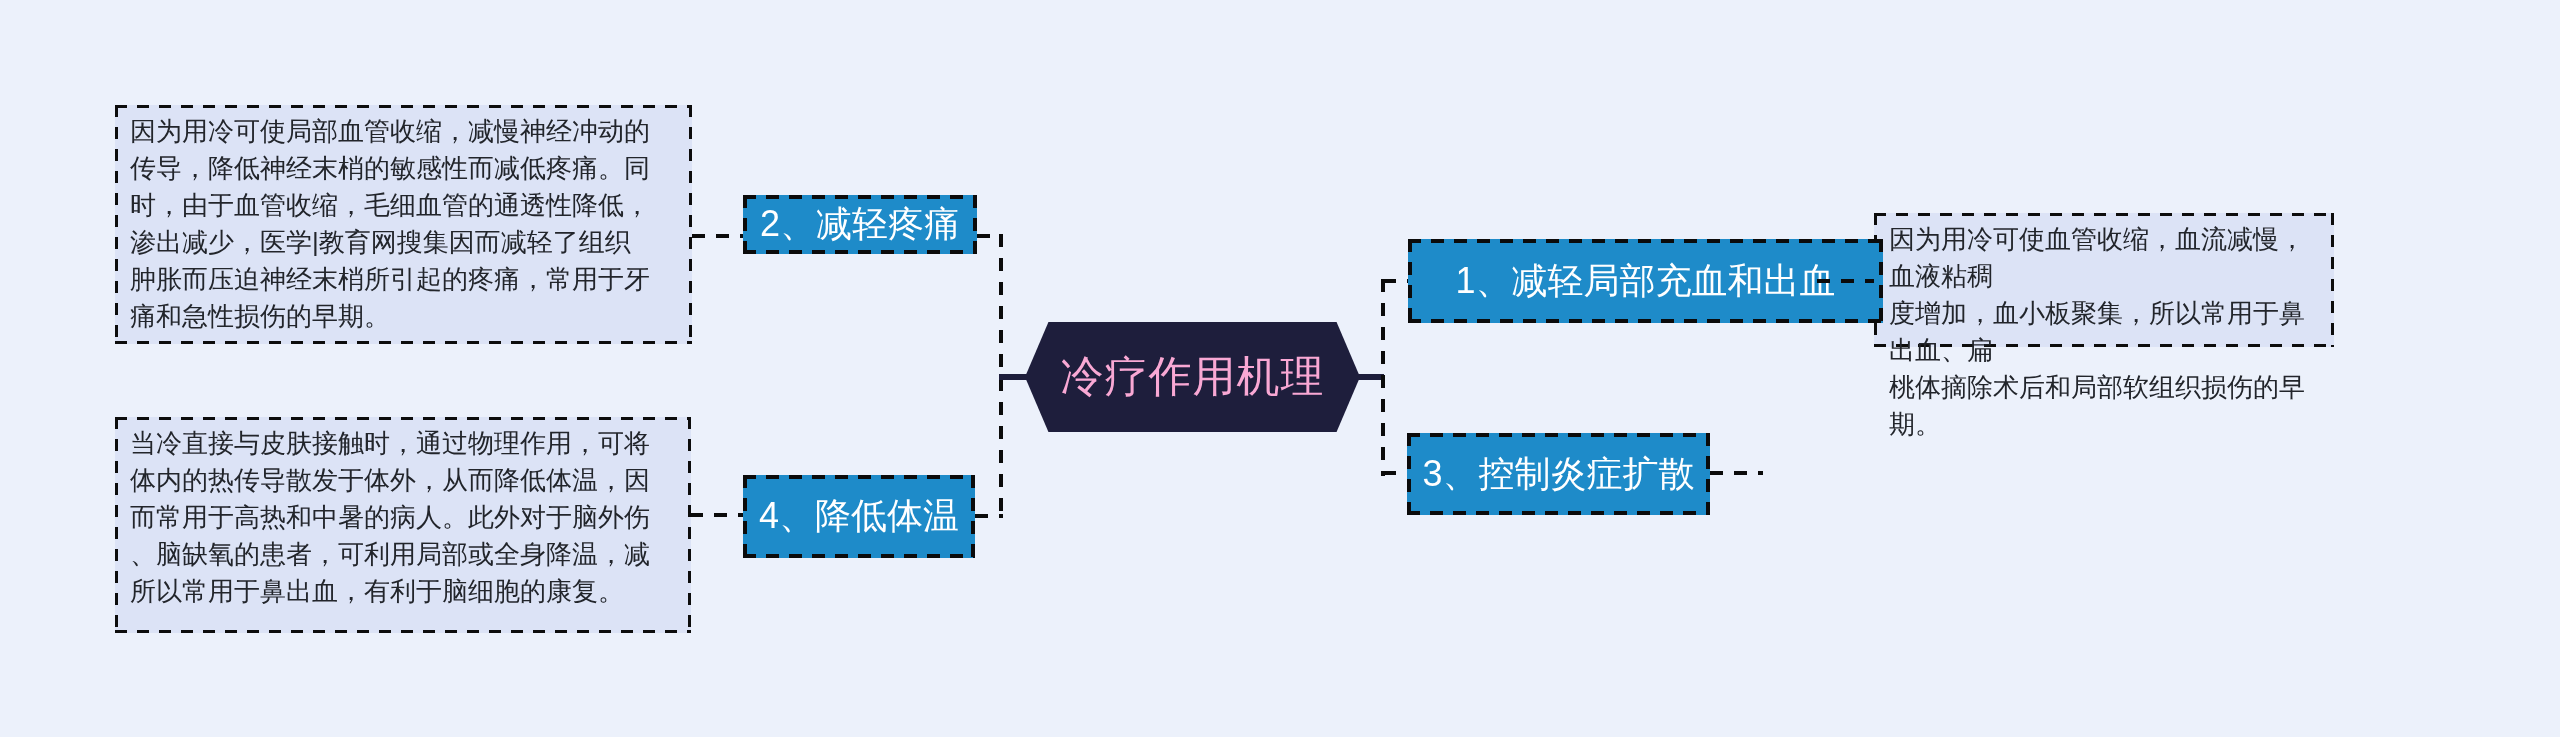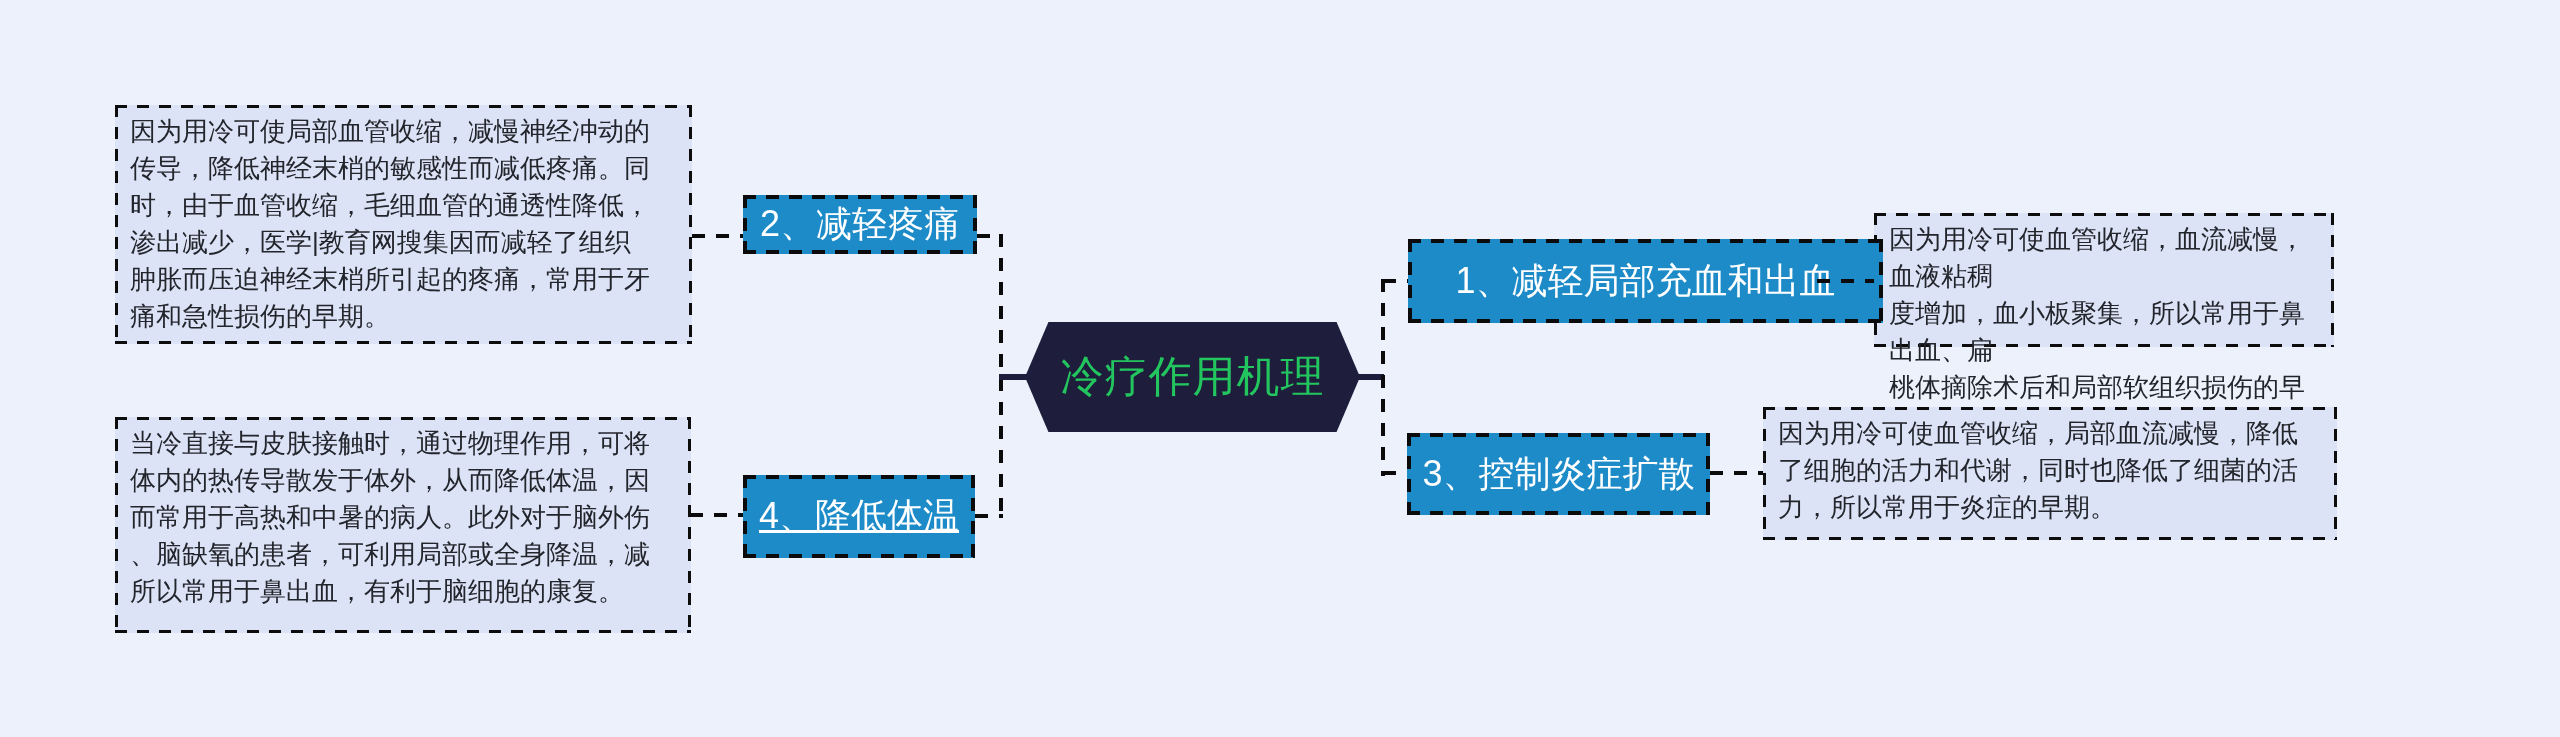--- a/index.html
+++ b/index.html
@@ -44,28 +44,28 @@
       repeating-linear-gradient(90deg,#0b0b0b 0 13px,transparent 13px 23px),
       repeating-linear-gradient(180deg,#0b0b0b 0 13px,transparent 13px 23px),
       repeating-linear-gradient(180deg,#0b0b0b 0 13px,transparent 13px 23px);
     background-position:0 0,0 100%,0 0,100% 0;
     background-size:100% 4px,100% 4px,4px 100%,4px 100%;
     background-repeat:no-repeat;
   }
   .bnode-1{left:1408px;top:239px;width:475px;height:84px;}
   .bnode-2{left:743px;top:195px;width:234px;height:59px;}
   .bnode-3{left:1407px;top:433px;width:303px;height:82px;}
-  .bnode-4{left:743px;top:475px;width:232px;height:83px;text-decoration:underline;}
+  .bnode-4{left:743px;top:475px;width:232px;height:83px;}
   
   .central{
     position:absolute;left:1025px;top:322px;width:335px;height:110px;
     background:#1e1e3c;
     clip-path:polygon(0 50%,7% 0,93% 0,100% 50%,93% 100%,7% 100%);
     display:flex;align-items:center;justify-content:center;
-    color:#22c55e;font-size:43px;font-weight:500;letter-spacing:1px;
+    color:#f9a8d4;font-size:43px;font-weight:500;letter-spacing:1px;
   }
   
   .hline{
     position:absolute;height:4px;
     background-image:repeating-linear-gradient(90deg,#0b0b0b 0 13px,transparent 13px 24px);
   }
   .vline{
     position:absolute;width:4px;
     background-image:repeating-linear-gradient(180deg,#0b0b0b 0 13px,transparent 13px 24px);
   }
@@ -98,23 +98,20 @@
 痛和急性损伤的早期。</div>
   <div class="note note-l2">当冷直接与皮肤接触时，通过物理作用，可将
 体内的热传导散发于体外，从而降低体温，因
 而常用于高热和中暑的病人。此外对于脑外伤
 、脑缺氧的患者，可利用局部或全身降温，减
 所以常用于鼻出血，有利于脑细胞的康复。</div>
 
   <div class="note note-r1">因为用冷可使血管收缩，血流减慢，血液粘稠
 度增加，血小板聚集，所以常用于鼻出血、扁
 桃体摘除术后和局部软组织损伤的早期。</div>
-  <div class="note note-r3">因为用冷可使血管收缩，局部血流减慢，降低
-了细胞的活力和代谢，同时也降低了细菌的活
-力，所以常用于炎症的早期。</div>
 
   <div class="bnode bnode-1">1、减轻局部充血和出血</div>
   <div class="bnode bnode-2">2、减轻疼痛</div>
   <div class="bnode bnode-3">3、控制炎症扩散</div>
   <div class="bnode bnode-4">4、降低体温</div>
 
   <div class="central">冷疗作用机理</div>
 
   <div class="hline conn-l1"></div>
   <div class="hline conn-l2"></div>

